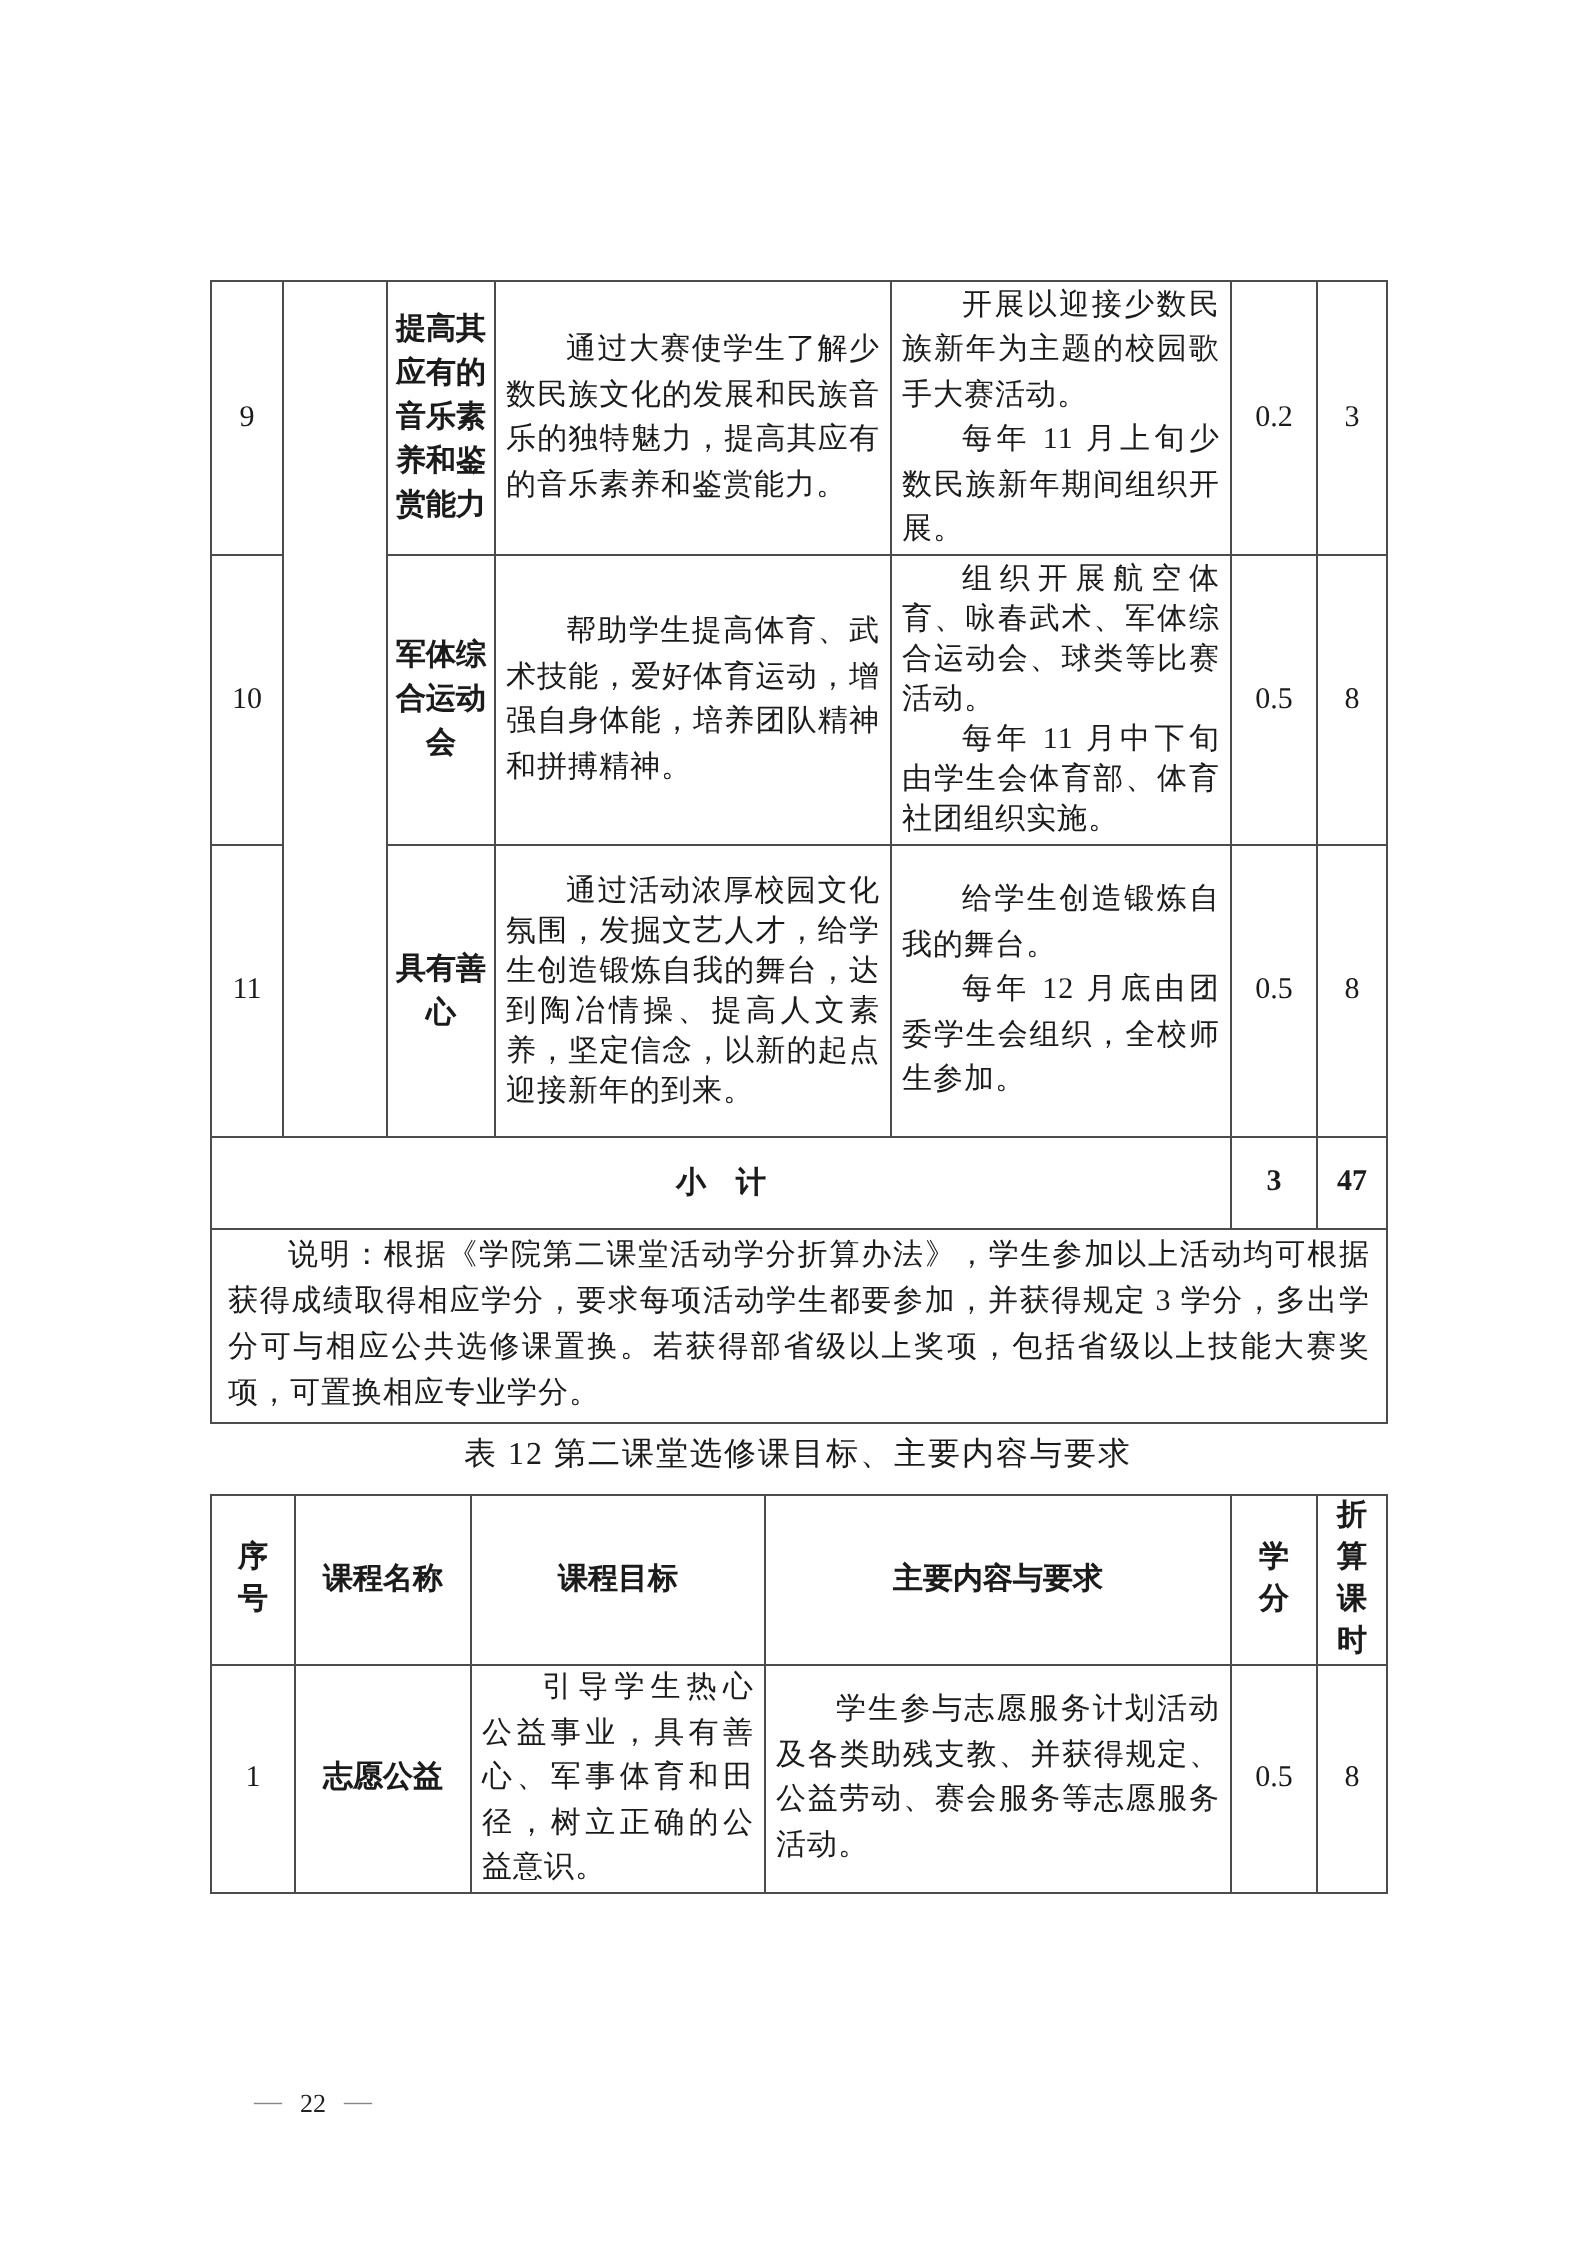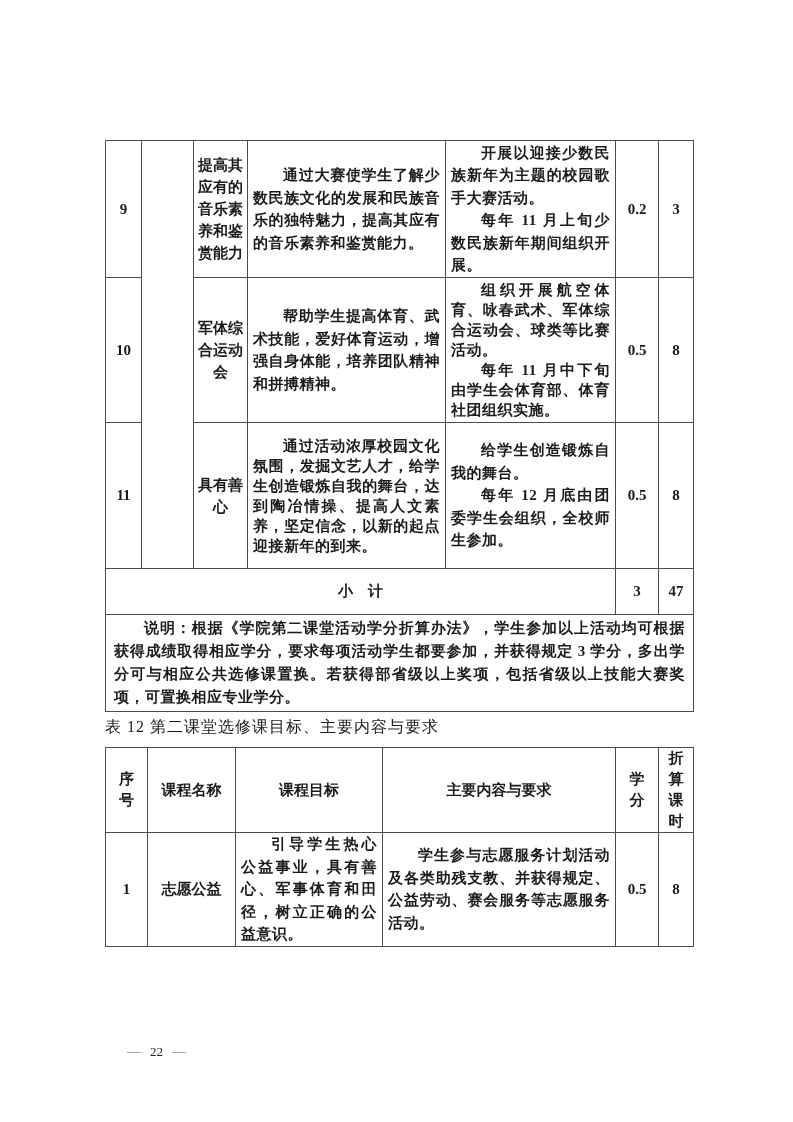--- a/index.html
+++ b/index.html
@@ -2,35 +2,35 @@
 <html><head>
 <meta charset="utf-8">
 <style>
   html,body{margin:0;padding:0;background:#ffffff;}
   .page{
     position:relative;width:793px;height:1122px;background:#ffffff;overflow:hidden;
     font-family:"Liberation Serif","DejaVu Serif",serif;color:#1b1b1b;
   }
   table{border-collapse:collapse;table-layout:fixed;position:absolute;background:#fff;}
   td,th{border:1.5px solid #4c4c4c;padding:0;vertical-align:middle;
-        font-size:15px;font-weight:bold;overflow:hidden;}
+        font-size:15px;font-weight:normal;overflow:hidden;}
   .t1{left:105px;top:140px;width:588px;}
   .t2{left:105px;top:747px;width:588px;}
   .center{text-align:center;}
   .bold{font-weight:bold;}
   .name-cell{font-weight:bold;text-align:center;line-height:22px;padding:0 2px;}
   .para-cell{padding:0 5px;}
   .para{text-align:justify;text-indent:2em;line-height:22.5px;letter-spacing:0.5px;}
   .para.compact{line-height:20px;}
   .note-cell{padding:2px 8px;}
   .note-cell .para{line-height:23px;}
   .pre{white-space:pre-line;}
   .t2 th{font-weight:bold;text-align:center;line-height:21px;}
   .t2-title{
-    position:absolute;top:717px;left:105px;width:588px;
+    position:absolute;top:717px;left:105px;width:588px;text-align:center;
     font-size:16px;letter-spacing:1px;color:#1b1b1b;
   }
   .footer{
     position:absolute;top:1044px;left:127px;font-size:13px;color:#222;
     display:flex;align-items:center;gap:9px;
   }
   .footer .dash{color:#878787;font-size:14px;line-height:1;}
 </style>
 </head>
 <body>

